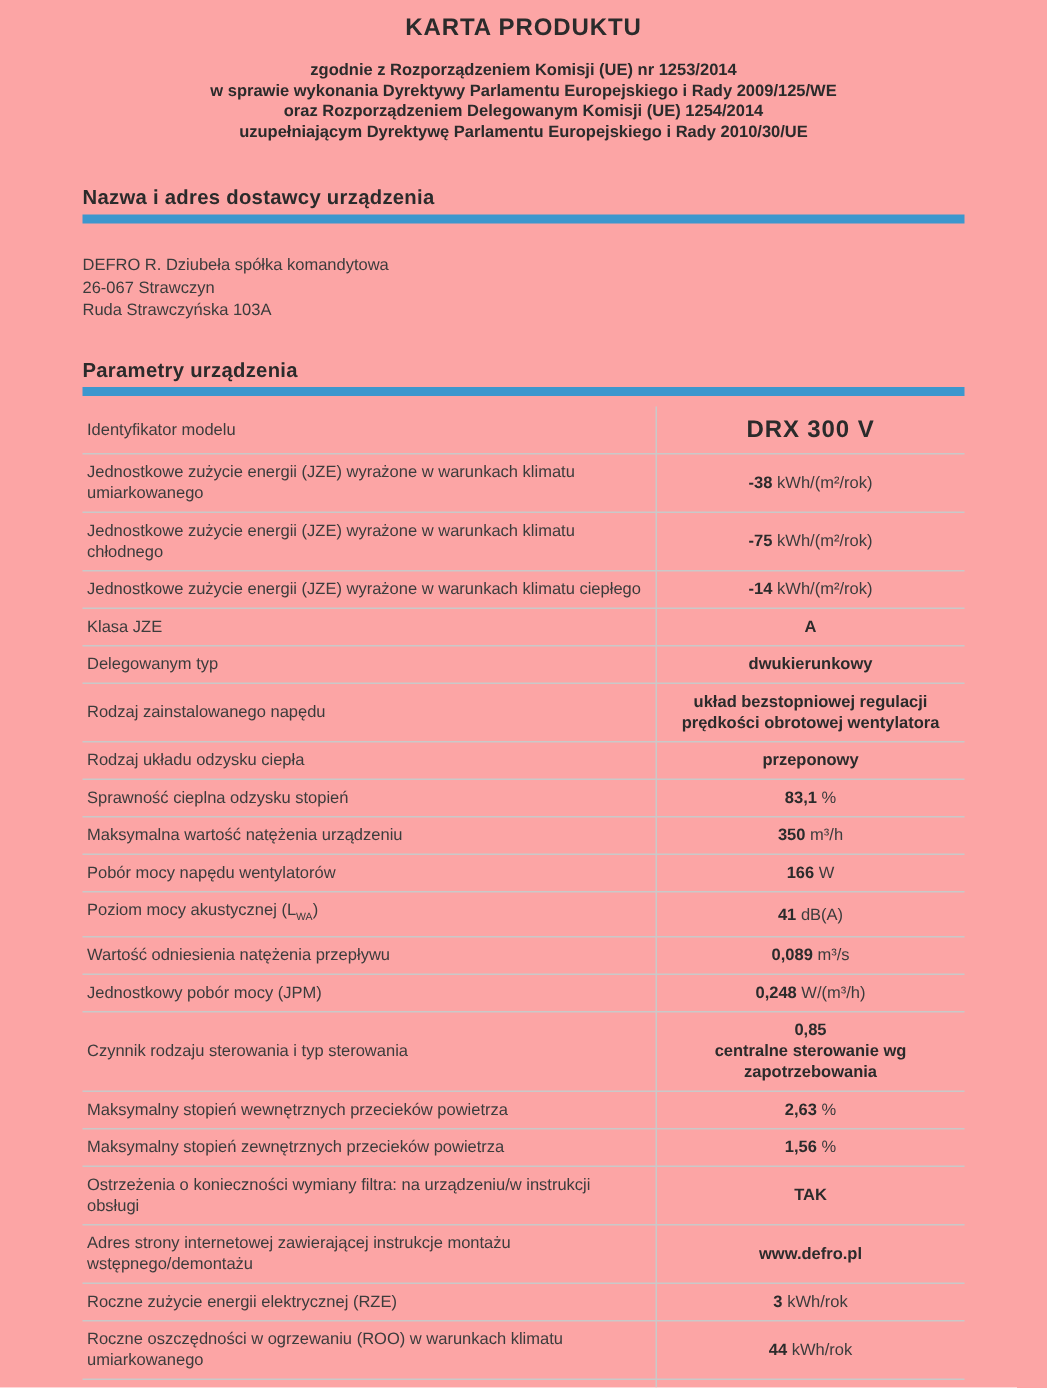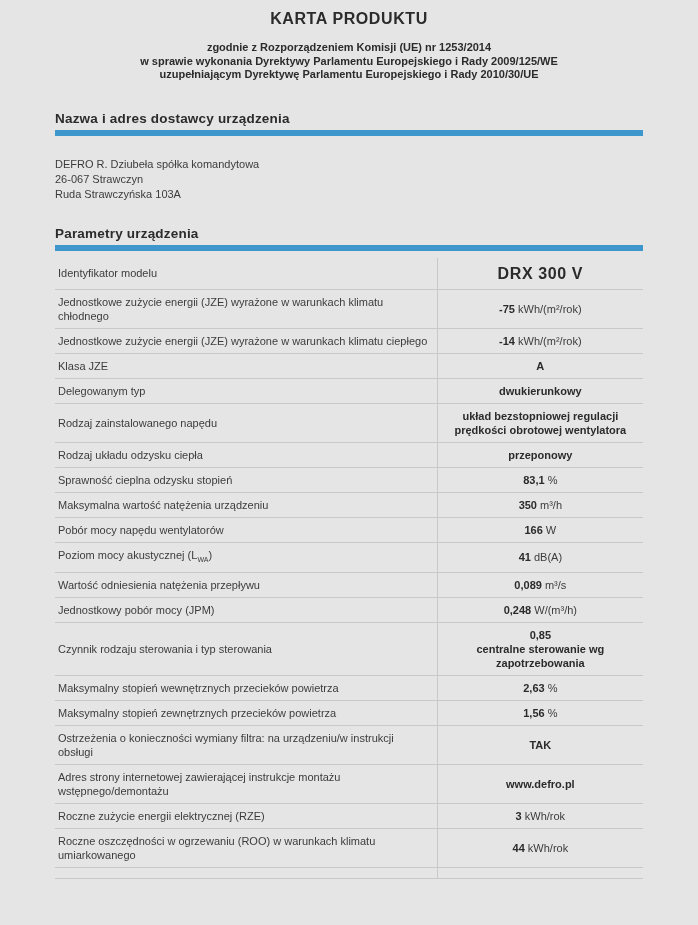--- a/index.html
+++ b/index.html
@@ -4,21 +4,21 @@
 <style>
   :root { --accent: #3d97cd; --logo-dark: #31353e; --ink: #3c3c3c; --ink-dark: #2b2b2b; --rule: #c9c9c9; }
   * { margin: 0; padding: 0; box-sizing: border-box; }
   html, body { background: #ffffff; }
   body { font-family: "Liberation Sans", "DejaVu Sans", sans-serif; color: var(--ink); }
   .page {
     position: relative;
     width: 698px;
     height: 925px;
     margin: 0 auto;
-    background: #e5e5e5;
+    background: #fca5a5;
     padding: 10px 55px 0 55px;
     overflow: hidden;
   }
   
   .doc-header { text-align: center; }
   .doc-title {
     font-size: 16px;
     font-weight: bold;
     letter-spacing: 0.6px;
     color: var(--ink-dark);
@@ -89,20 +89,21 @@
 </head>
 <body>
 
 <div class="page">
 
   <header class="doc-header">
     <div class="doc-title">KARTA PRODUKTU</div>
     <div class="doc-subtitle">
       <div>zgodnie z Rozporządzeniem Komisji (UE) nr 1253/2014</div>
       <div>w sprawie wykonania Dyrektywy Parlamentu Europejskiego i Rady 2009/125/WE</div>
+      <div>oraz Rozporządzeniem Delegowanym Komisji (UE) 1254/2014</div>
       <div>uzupełniającym Dyrektywę Parlamentu Europejskiego i Rady 2010/30/UE</div>
     </div>
   </header>
 
   <section class="section">
     <div class="section-title">Nazwa i adres dostawcy urządzenia</div>
     <div class="accent-bar"></div>
     <div class="address">
       <div>DEFRO R. Dziubeła spółka komandytowa</div>
       <div>26-067 Strawczyn</div>
@@ -113,20 +114,24 @@
   <section class="section params">
     <div class="section-title">Parametry urządzenia</div>
     <div class="accent-bar"></div>
     <table class="params-table">
       <tbody>
           <tr>
             <td class="c-label"><span>Identyfikator modelu</span></td>
             <td class="c-value model"><b>DRX 300 V</b></td>
           </tr>
           <tr>
+            <td class="c-label"><span>Jednostkowe zużycie energii (JZE) wyrażone w warunkach klimatu umiarkowanego</span></td>
+            <td class="c-value"><b>-38</b><span> kWh/(m²/rok)</span></td>
+          </tr>
+          <tr>
             <td class="c-label"><span>Jednostkowe zużycie energii (JZE) wyrażone w warunkach klimatu chłodnego</span></td>
             <td class="c-value"><b>-75</b><span> kWh/(m²/rok)</span></td>
           </tr>
           <tr>
             <td class="c-label"><span>Jednostkowe zużycie energii (JZE) wyrażone w warunkach klimatu ciepłego</span></td>
             <td class="c-value"><b>-14</b><span> kWh/(m²/rok)</span></td>
           </tr>
           <tr>
             <td class="c-label"><span>Klasa JZE</span></td>
             <td class="c-value"><b>A</b></td>

